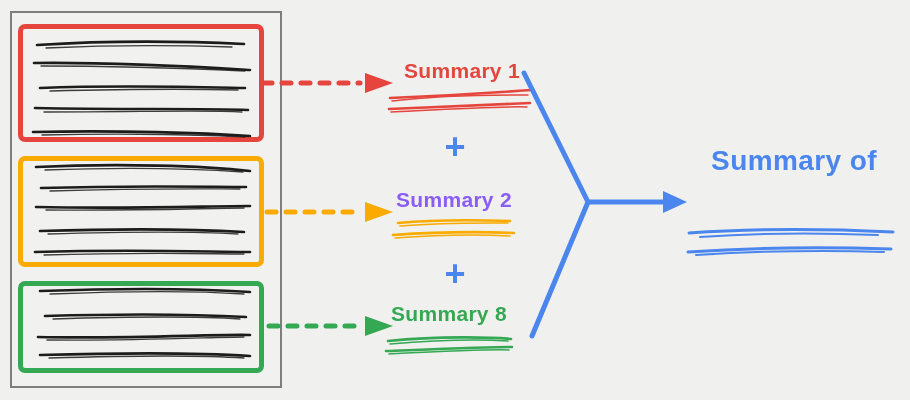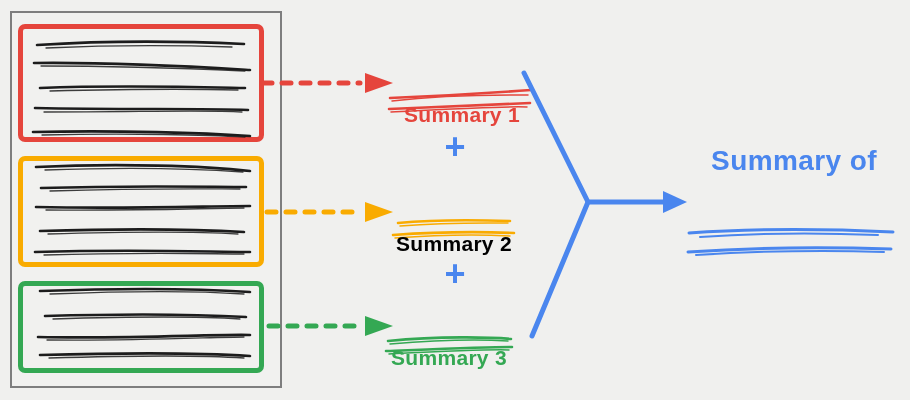--- a/index.html
+++ b/index.html
@@ -58,24 +58,23 @@
   .merge-head { fill: #4A86EE; }
 
   .summary-label {
     position: absolute;
     width: 150px;
     text-align: center;
     font-size: 21px;
     font-weight: 700;
     letter-spacing: .3px;
     white-space: nowrap;
-    margin-top: 44px;
   }
   .label-1 { left: 387px; top: 59px;  color: #E5453C; }
-  .label-2 { left: 379px; top: 188px; color: #000000; }
+  .label-2 { left: 379px; top: 188px; color: #8b5cf6; }
   .label-3 { left: 374px; top: 302px; color: #34A853; }
 
   .plus {
     position: absolute;
     width: 36px; height: 36px;
     line-height: 34px;
     text-align: center;
     color: #4A86EE;
     font-size: 36px;
     font-weight: 700;
@@ -185,21 +184,21 @@
     <g>
       <path class="scrib-blue w30" d="M689 233 C760 228 830 229 893 232"></path>
       <path class="scrib-blue w20" d="M700 237 C770 232 830 233 878 235"></path>
       <path class="scrib-blue w30" d="M688 252 C760 247 830 247 891 249"></path>
       <path class="scrib-blue w20" d="M696 255 C760 251 830 250 884 252"></path>
     </g>
   </svg>
 
   <div class="summary-label label-1">Summary 1</div>
   <div class="summary-label label-2">Summary 2</div>
-  <div class="summary-label label-3">Summary 3</div>
+  <div class="summary-label label-3">Summary 8</div>
 
   <div class="plus plus-1">+</div>
   <div class="plus plus-2">+</div>
 
   <div class="result-title">
     <span>Summary of</span><br>
   </div>
 
 </div>
 

